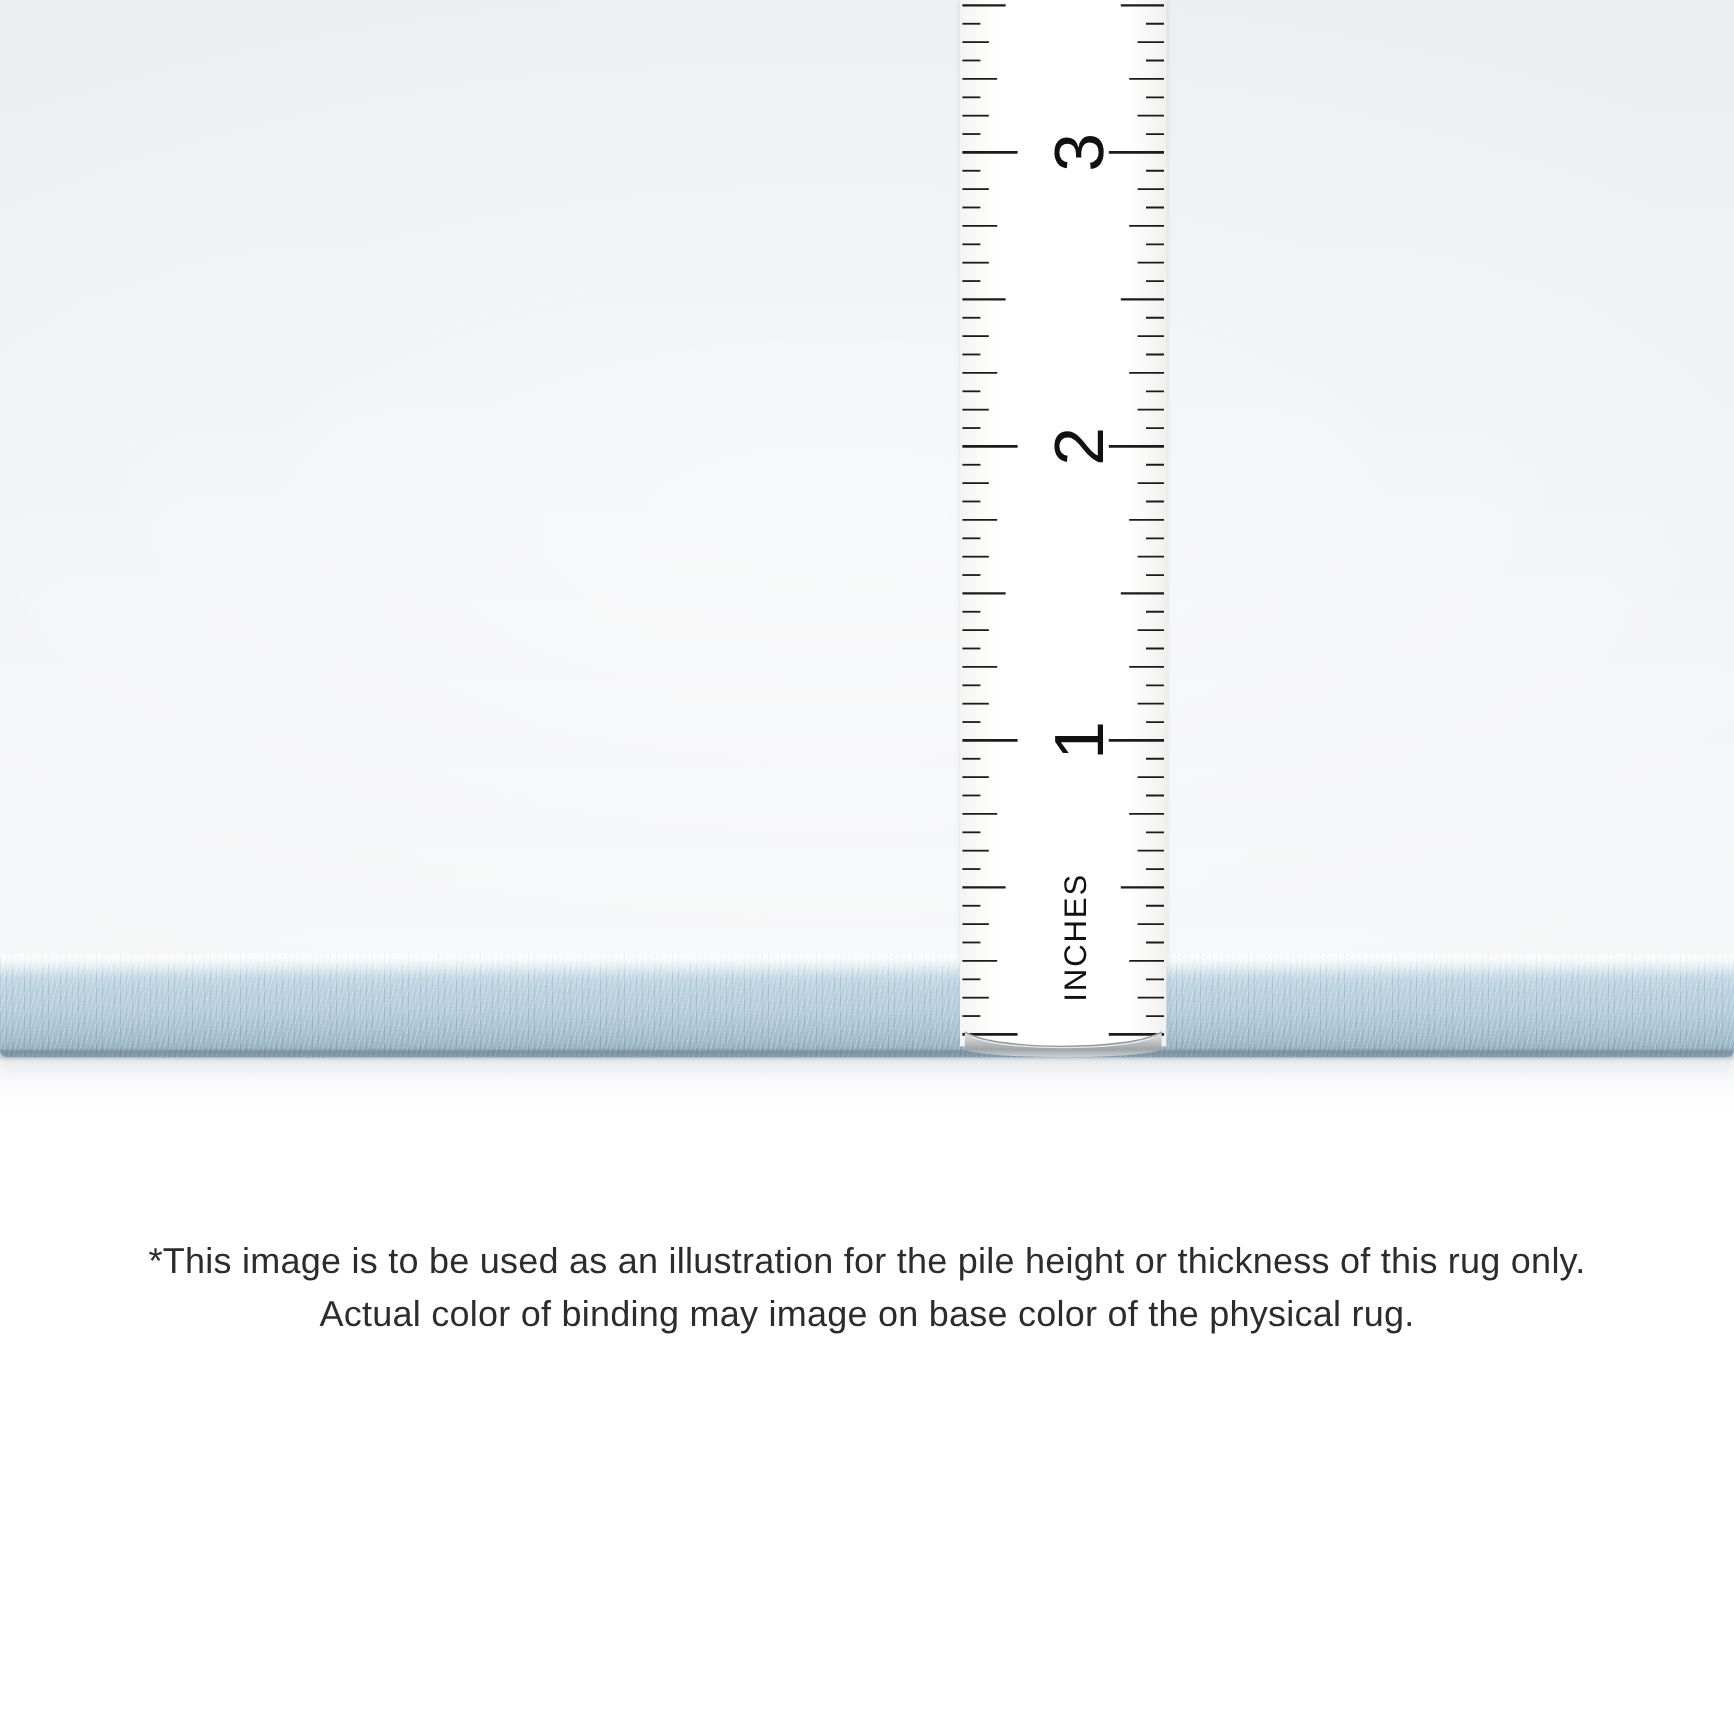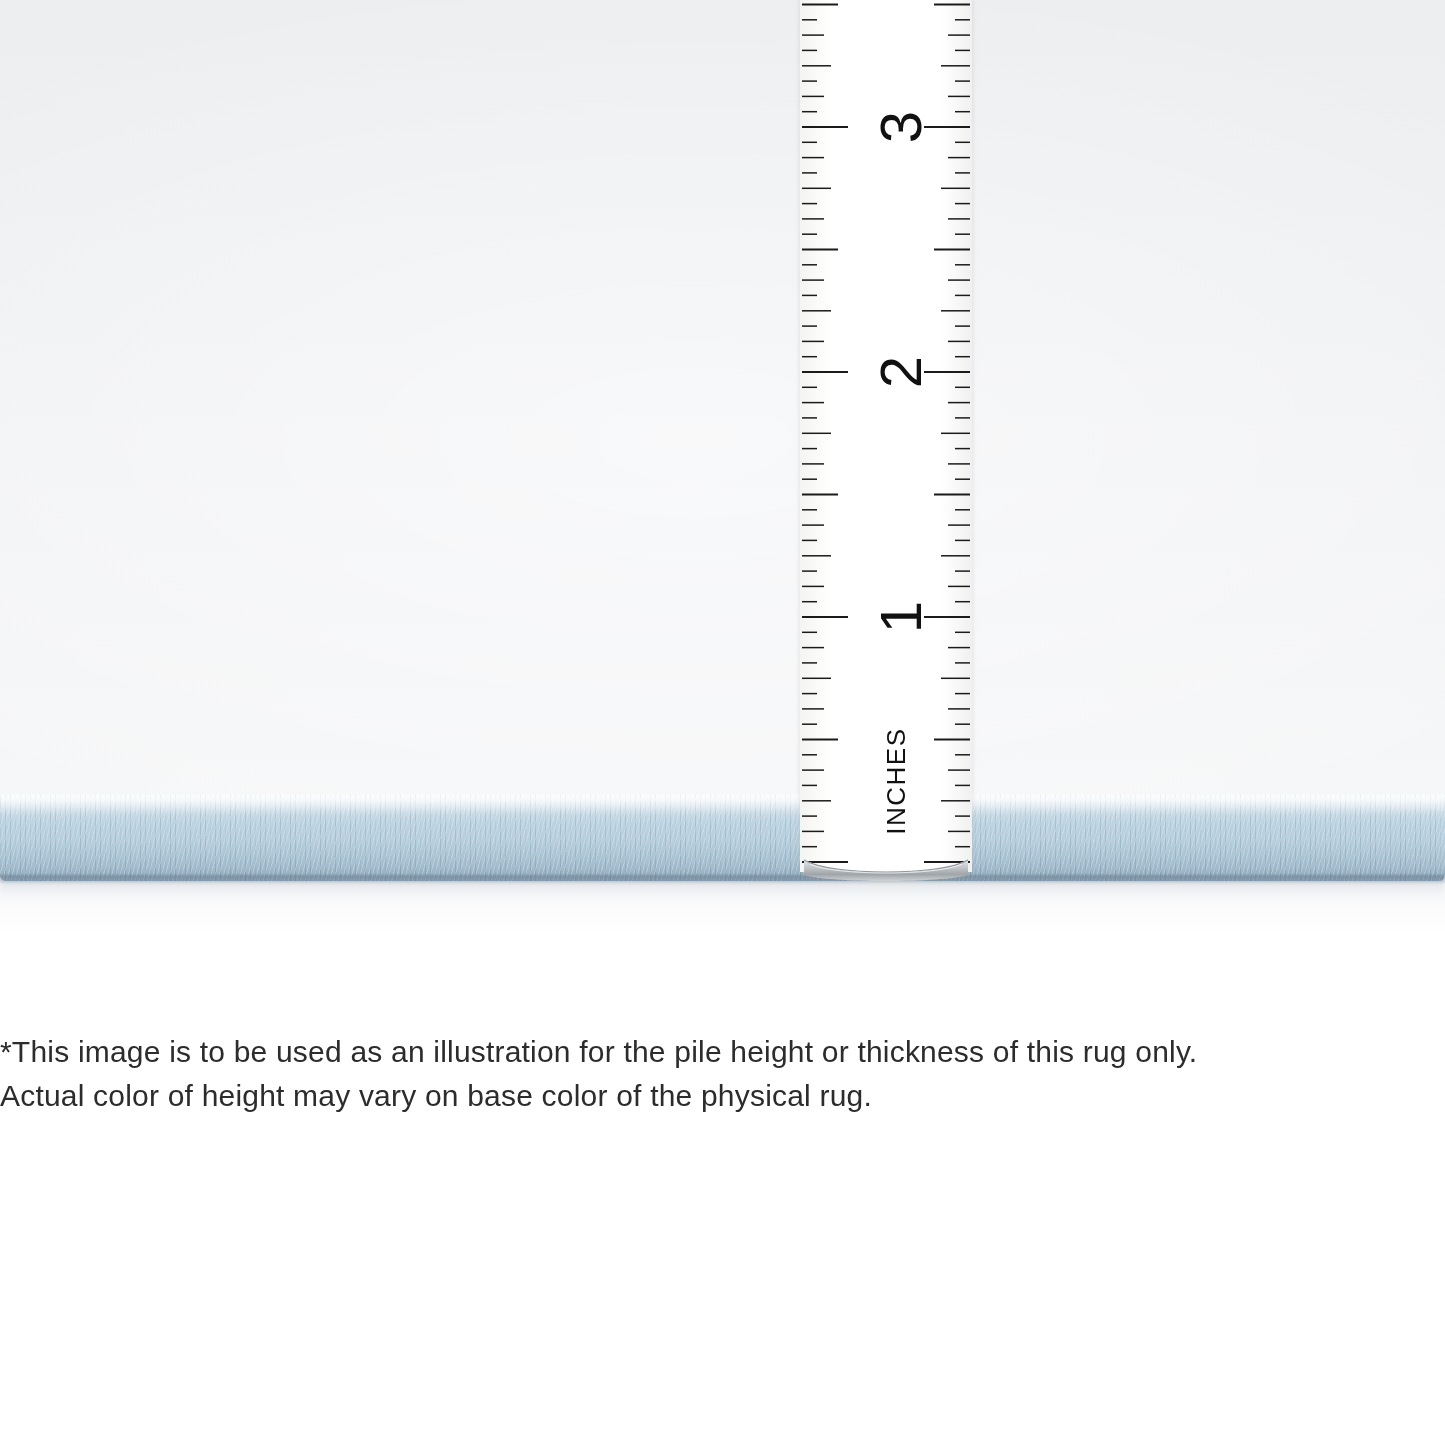--- a/index.html
+++ b/index.html
@@ -159,21 +159,21 @@
     height: 28px;
     overflow: hidden;
   }
 
   
   .caption {
     position: absolute;
     left: 0;
     top: 1030px;
     width: 1445px;
-    text-align: left;
+    text-align: center;
     color: #2c2c2c;
     font-size: 30px;
     line-height: 44px;
     letter-spacing: 0.2px;
   }
   .caption .line { display: block; }
 </style>
 </head>
 <body>
 
@@ -337,16 +337,16 @@
         <path d="M4 4 C 30 22, 142 22, 168 4 L168 20 C 142 28, 30 28, 4 20 Z" fill="url(#mg)"></path>
         <path d="M4 5 C 30 21, 142 21, 168 5" fill="none" stroke="#8f9699" stroke-width="1.2"></path>
         <path d="M10 9 C 34 21, 138 21, 162 9" fill="none" stroke="#ffffff" stroke-opacity="0.7" stroke-width="1"></path>
       </svg>
     </div>
 
   </div>
 
   <div class="caption">
     <span class="line">*This image is to be used as an illustration for the pile height or thickness of this rug only.</span>
-    <span class="line">Actual color of height may vary on base color of the physical rug.</span>
+    <span class="line">Actual color of binding may image on base color of the physical rug.</span>
   </div>
 
 </div>
 
 </body></html>

